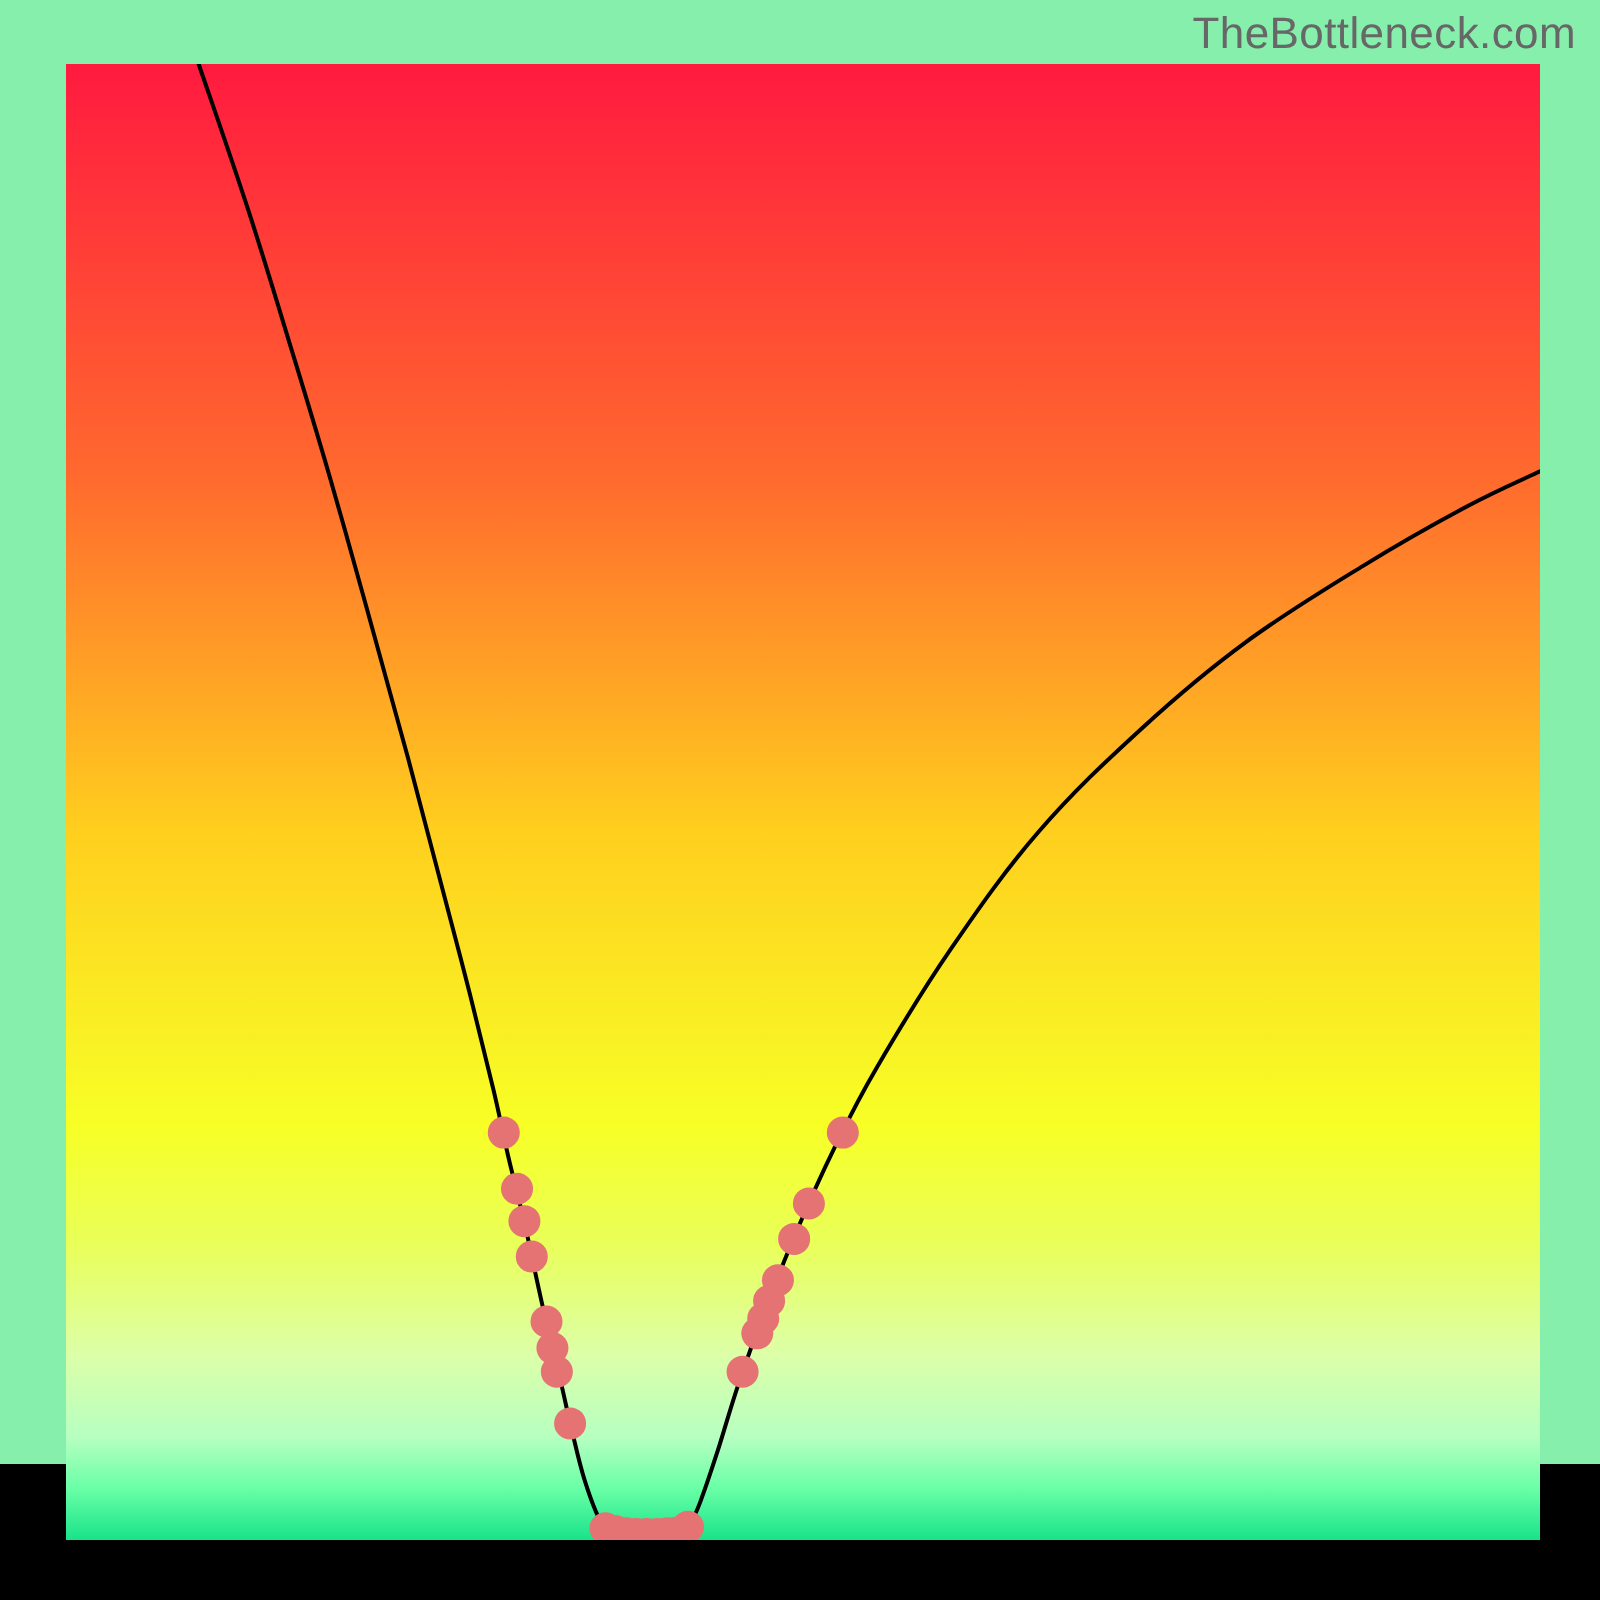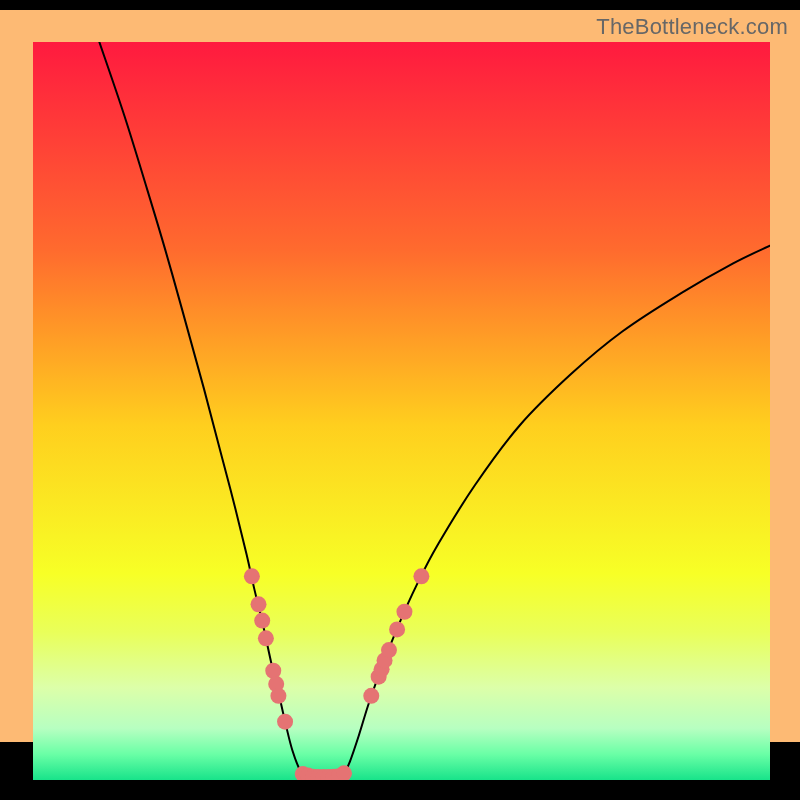--- a/index.html
+++ b/index.html
@@ -7,22 +7,21 @@
     padding: 0;
     width: 800px;
     height: 800px;
     background: #000;
     overflow: hidden;
   }
   .container {
     position: relative;
     width: 800px;
     height: 732px;
-    background: #fdba74;
-    margin-top: 10px;
+    background: #86efac;
   }
   .watermark {
     position: absolute;
     top: 4px;
     right: 12px;
     font-family: Arial, Helvetica, sans-serif;
     font-size: 22px;
     color: #676767;
     letter-spacing: 0.2px;
   }

